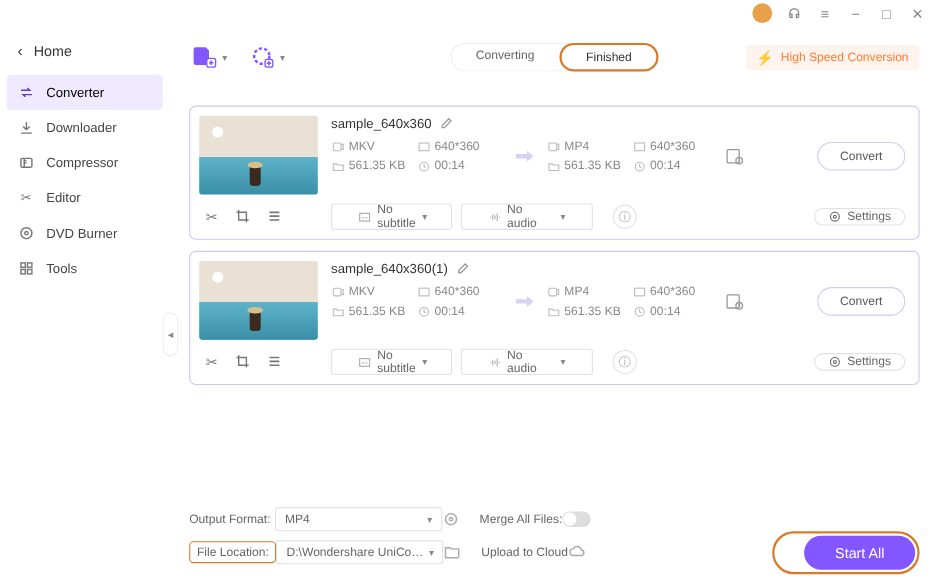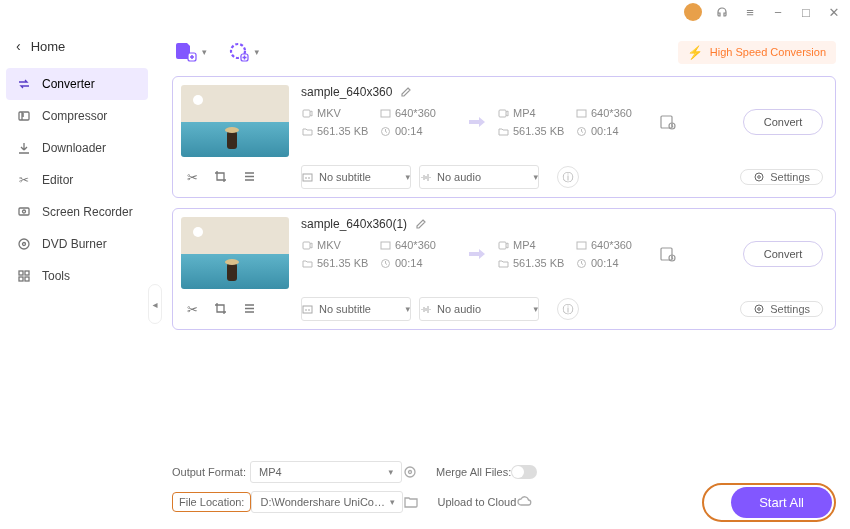--- a/index.html
+++ b/index.html
@@ -26,21 +26,21 @@
 
 .toolbar { display: flex; align-items: center; height: 40px; position: relative; }
 .add-btn { width: 28px; height: 24px; display: flex; align-items: center; justify-content: center; cursor: pointer; }
 .tabs { position: absolute; left: 50%; transform: translateX(-50%); display: flex; border-radius: 16px; background: #fff; box-shadow: inset 0 0 0 1px #eee; overflow: visible; }
 .tab { padding: 5px 22px; font-size: 11px; color: #666; cursor: pointer; border: 1px solid transparent; border-radius: 16px; }
 .tab.finished { border: 2px solid #d97a2a; color: #333; }
 .hsc { margin-left: auto; display: flex; align-items: center; gap: 6px; padding: 4px 10px; background: #fff3ed; border-radius: 4px; cursor: pointer; }
 .hsc .bolt { color: #ff7b2e; font-size: 13px; }
 .hsc .txt { color: #ff7b2e; font-size: 11px; }
 
-.cards { margin-top: 4px; }
+.cards { margin-top: 24px; }
 .card { border: 1.5px solid #cfc6f5; border-radius: 6px; padding: 8px 12px 8px 8px; margin-bottom: 10px; }
 .card-top { display: flex; gap: 12px; }
 .thumb { width: 108px; height: 72px; border-radius: 3px; overflow: hidden; position: relative; }
 .thumb .sky { position: absolute; inset: 0; background: linear-gradient(#e9e2d4 0%, #e9e2d4 52%, #5eb3c9 52%, #3a8fa8 100%); }
 .thumb .sun { position: absolute; width: 10px; height: 10px; background: #fff; border-radius: 50%; top: 10px; left: 12px; }
 .thumb .person { position: absolute; bottom: 8px; left: 46px; width: 10px; height: 18px; background: #3a2a1d; border-radius: 3px; }
 .thumb .hat { position: absolute; bottom: 24px; left: 44px; width: 14px; height: 6px; background: #d9c08b; border-radius: 50%; }
 
 .card-body { flex: 1; }
 .title-row { display: flex; align-items: center; gap: 8px; font-size: 12px; color: #333; margin-bottom: 8px; }
@@ -51,21 +51,21 @@
 .meta-ic { width: 12px; height: 12px; display: inline-flex; align-items: center; justify-content: center; color: #bbb; }
 .arrow-col { width: 40px; display: flex; align-items: center; justify-content: center; }
 .arrow-svg { color: #c8bdf0; }
 .gear-col { width: 30px; display: flex; align-items: center; justify-content: center; }
 .gear-ic { color: #999; font-size: 16px; cursor: pointer; }
 .convert-btn { width: 80px; height: 26px; border: 1px solid #d3cbef; border-radius: 13px; background: #fff; font-size: 11px; color: #555; cursor: pointer; }
 
 .card-bottom { display: flex; align-items: center; gap: 0; margin-top: 8px; }
 .tool-icons { display: flex; gap: 16px; width: 108px; padding-left: 6px; }
 .tool-ic { color: #777; cursor: pointer; font-size: 13px; }
-.dd { display: flex; align-items: center; border: 1px solid #e2e2e2; border-radius: 3px; padding: 3px 0; font-size: 11px; color: #666; cursor: pointer; gap: 6px; height: 24px; }
+.dd { display: flex; align-items: center; border: 1px solid #e2e2e2; border-radius: 3px; padding: 3px 24px; font-size: 11px; color: #666; cursor: pointer; gap: 6px; height: 24px; }
 .dd .dd-ic { color: #aaa; }
 .dd .caret { margin-left: auto; color: #888; font-size: 9px; }
 .dd.sub { width: 110px; margin-left: 12px; }
 .dd.aud { width: 120px; margin-left: 8px; }
 .info-circ { width: 22px; height: 22px; border: 1px solid #e2e2e2; border-radius: 50%; display: flex; align-items: center; justify-content: center; margin-left: 18px; cursor: pointer; color: #aaa; font-size: 11px; }
 .settings-btn { display: flex; align-items: center; gap: 5px; border: 1px solid #e2e2e2; border-radius: 12px; padding: 3px 12px; font-size: 11px; color: #666; cursor: pointer; margin-left: auto; height: 16px; }
 
 .footer { margin-top: auto; padding: 6px 0 14px; }
 .footer-row { display: flex; align-items: center; font-size: 11px; color: #666; height: 26px; }
 .fl-label { width: 78px; }
@@ -106,46 +106,37 @@
       <span class="ic">
           <svg width="14" height="14" viewBox="0 0 14 14" fill="none" stroke="currentColor" stroke-width="1.3">
             <path d="M2 5h8l-2-2M12 9H4l2 2"></path>
           </svg>
         </span>
       <span>Converter</span>
     </div>
     <div class="nav-item">
       <span class="ic">
           <svg width="14" height="14" viewBox="0 0 14 14" fill="none" stroke="currentColor" stroke-width="1.3">
-            <rect x="2" y="3" width="10" height="8" rx="1"></rect>
-            <path d="M5 3v8M5 5h2M5 7h2"></path>
+            <path d="M7 2v7m0 0l-3-3m3 3l3-3M2 12h10"></path>
           </svg>
         </span>
-      <span>Compressor</span>
+      <span>Downloader</span>
     </div>
     <div class="nav-item">
       <span class="ic">
           <svg width="14" height="14" viewBox="0 0 14 14" fill="none" stroke="currentColor" stroke-width="1.3">
-            <path d="M7 2v7m0 0l-3-3m3 3l3-3M2 12h10"></path>
+            <rect x="2" y="3" width="10" height="8" rx="1"></rect>
+            <path d="M5 3v8M5 5h2M5 7h2"></path>
           </svg>
         </span>
-      <span>Downloader</span>
+      <span>Compressor</span>
     </div>
     <div class="nav-item">
       <span class="ic">✂</span>
       <span>Editor</span>
-    </div>
-    <div class="nav-item">
-      <span class="ic">
-          <svg width="14" height="14" viewBox="0 0 14 14" fill="none" stroke="currentColor" stroke-width="1.3">
-            <rect x="2" y="3" width="10" height="7" rx="1"></rect>
-            <circle cx="7" cy="6.5" r="1.5"></circle>
-          </svg>
-        </span>
-      <span>Screen Recorder</span>
     </div>
     <div class="nav-item">
       <span class="ic">
           <svg width="14" height="14" viewBox="0 0 14 14" fill="none" stroke="currentColor" stroke-width="1.3">
             <circle cx="7" cy="7" r="5"></circle>
             <circle cx="7" cy="7" r="1.5"></circle>
           </svg>
         </span>
       <span>DVD Burner</span>
     </div>
@@ -175,20 +166,24 @@
       <span style="font-size:9px;color:#888;margin-left:2px">▾</span>
       <span class="add-btn" style="margin-left:18px">
         <svg width="22" height="22" viewBox="0 0 22 22">
             <circle cx="10" cy="10" r="7" fill="none" stroke="#8257ff" stroke-width="2.2" stroke-dasharray="3 2"></circle>
             <rect x="13" y="13" width="7" height="7" rx="2" fill="#fff" stroke="#8257ff" stroke-width="1.2"></rect>
             <path stroke="#8257ff" stroke-width="1.4" d="M16.5 14.5v4M14.5 16.5h4"></path>
           </svg>
       </span>
       <span style="font-size:9px;color:#888;margin-left:2px">▾</span>
 
+      <div class="tabs">
+        <div class="tab">Converting</div>
+        <div class="tab finished">Finished</div>
+      </div>
 
       <div class="hsc">
         <span class="bolt">⚡</span>
         <span class="txt">High Speed Conversion</span>
       </div>
     </div>
 
     <div class="cards" id="cards">
         <div class="card">
     <div class="card-top">

